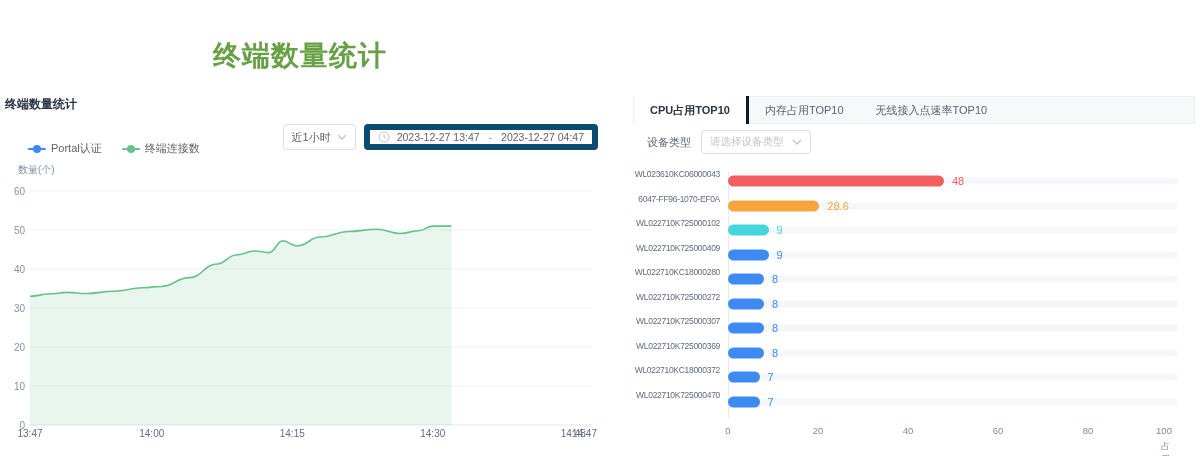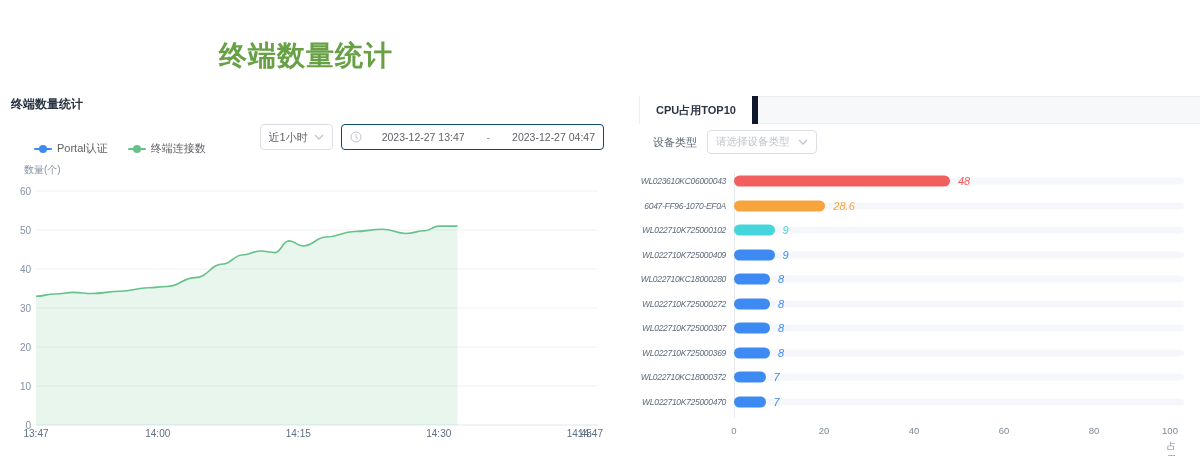--- a/index.html
+++ b/index.html
@@ -1,52 +1,52 @@
 <!DOCTYPE html>
 <html><head>
 <meta charset="utf-8">
 <style>
   html,body{margin:0;padding:0;background:#fff;width:1200px;height:456px;overflow:hidden;
     font-family:"Liberation Sans","DejaVu Sans",sans-serif;}
   .page{position:relative;width:1200px;height:456px;background:#fff;}
-  .panel{position:absolute;top:0;height:456px;margin-left:6px;}
+  .panel{position:absolute;top:0;height:456px;}
   .panel.left{left:0;width:600px;}
   .panel.right{left:633px;width:564px;}
   .big-title{position:absolute;top:18px;left:0;width:100%;text-align:center;
     font-size:28px;font-weight:bold;color:#68a045;letter-spacing:1px;}
   .subheader{position:absolute;left:5px;top:96px;font-size:12px;font-weight:bold;color:#273240;}
   
   .controls{position:absolute;right:2px;top:124px;display:flex;gap:8px;align-items:center;}
   .select{height:26px;border:1px solid #dcdfe6;border-radius:4px;background:#fff;display:flex;
     align-items:center;gap:6px;padding:0 8px;font-size:11px;color:#606266;box-sizing:border-box;cursor:pointer;}
-  .datebox{height:26px;border:1px solid #0c4a6e;border-radius:4px;background:#fff;display:flex;
-    align-items:center;gap:20px;padding:0 8px;font-size:10.5px;color:#606266;box-sizing:border-box;cursor:pointer;}
+  .datebox{height:26px;border:6px solid #0c4a6e;border-radius:4px;background:#fff;display:flex;
+    align-items:center;gap:7px;padding:0 8px;font-size:10.5px;color:#606266;box-sizing:border-box;cursor:pointer;}
   .datebox .sep{color:#909399;padding:0 2px;}
   .chev svg,.clock svg{display:block;}
   
   .legend{position:absolute;left:28px;top:141px;display:flex;gap:20px;align-items:center;}
   .legend-item{display:flex;align-items:center;gap:5px;font-size:11px;color:#606266;cursor:pointer;}
   .lmark{position:relative;width:18px;height:10px;display:inline-block;}
   .lline{position:absolute;left:0;right:0;top:4px;height:2px;border-radius:1px;background:var(--c);}
   .ldot{position:absolute;left:5px;top:1px;width:8px;height:8px;border-radius:50%;background:var(--c);}
   #left-chart{position:absolute;left:0;top:160px;}
   
   .tabbar{position:absolute;left:0;top:96px;width:562px;height:28px;background:#f6f8fa;
     border:1px solid #ebeef2;box-sizing:border-box;display:flex;align-items:stretch;}
   .tab{display:flex;align-items:center;padding:0 16px;font-size:11px;color:#5a6472;cursor:pointer;}
   .tab.active{background:#fff;font-weight:bold;color:#2b3440;
-    border-left:1px solid #ebeef2;border-right:6px solid #0f172a;margin:-1px 0 -1px -1px;}
+    border-left:1px solid #ebeef2;border-right:3px solid #0f172a;margin:-1px 0 -1px -1px;}
   .filter{position:absolute;left:14px;top:130px;display:flex;align-items:center;gap:10px;
     font-size:11px;color:#5a6472;}
   .filter .select{width:110px;height:24px;justify-content:space-between;font-size:10.5px;}
   .filter .placeholder{color:#c0c4cc;}
   
   #bar-chart{position:absolute;left:0;top:169px;width:562px;height:280px;}
   .vaxis{position:absolute;left:95px;top:2px;height:247px;width:1px;background:#e6eaf0;}
-  .brow{display:flex;align-items:center;height:24.5px;position:relative;font-style:italic;}
+  .brow{display:flex;height:24.5px;position:relative;}
   .blabel{width:87px;padding-right:8px;text-align:right;font-size:8.5px;letter-spacing:-0.3px;
     color:#5f6b7c;white-space:nowrap;flex:none;}
   .btrack{position:relative;width:450px;height:100%;flex:none;}
   .tr-bg{position:absolute;left:0;top:50%;transform:translateY(-50%);height:7px;width:100%;
     background:#f5f7fa;border-radius:4px;}
   .bar{position:absolute;left:0;top:50%;transform:translateY(-50%);height:11px;border-radius:6px;cursor:pointer;}
   .bval{position:absolute;top:50%;transform:translateY(-50%);font-size:11px;}
   .xticks span{position:absolute;top:256px;transform:translateX(-50%);font-size:9.5px;color:#7f8996;}
   .xlabel{position:absolute;top:271px;left:545px;transform:translateX(-100%);font-size:9px;color:#7f8996;}
 </style>
@@ -122,20 +122,22 @@
         <text x="597" y="277" text-anchor="end" font-size="10" fill="#5e6d82">14:47</text>
         <path d="M30,136.3C38.515151515151516,136.3 40.21818181818182,133.96 48.733333333333334,133.96C57.24848484848485,133.96 58.95151515151515,132.4 67.46666666666667,132.4C75.98181818181818,132.4 77.68484848484849,133.57 86.2,133.57C98.97272727272727,133.57 101.52727272727273,131.23000000000002 114.3,131.23000000000002C127.07272727272728,131.23000000000002 129.62727272727273,127.72 142.4,127.72C150.9151515151515,127.72 152.61818181818182,126.55000000000001 161.13333333333333,126.55000000000001C173.9060606060606,126.55000000000001 176.46060606060604,117.58000000000001 189.23333333333332,117.58000000000001C202.0060606060606,117.58000000000001 204.56060606060603,103.93 217.33333333333331,103.93C225.84848484848484,103.93 227.55151515151513,94.96000000000001 236.06666666666666,94.96000000000001C244.5818181818182,94.96000000000001 246.28484848484848,91.06 254.8,91.06C261.18636363636364,91.06 262.4636363636364,92.62 268.85,92.62C275.23636363636365,92.62 276.51363636363635,80.91999999999999 282.9,80.91999999999999C289.2863636363636,80.91999999999999 290.56363636363636,85.99000000000001 296.95,85.99000000000001C307.59393939393937,85.99000000000001 309.7227272727273,77.01999999999998 320.3666666666667,77.01999999999998C333.1393939393939,77.01999999999998 335.6939393939394,71.56 348.46666666666664,71.56C361.23939393939395,71.56 363.79393939393935,69.22 376.56666666666666,69.22C387.21060606060604,69.22 389.339393939394,73.50999999999999 399.98333333333335,73.50999999999999C408.49848484848485,73.50999999999999 410.20151515151514,70.78000000000003 418.71666666666664,70.78000000000003C425.10303030303027,70.78000000000003 426.380303030303,66.1 432.76666666666665,66.1C441.28181818181815,66.1 442.9848484848485,66.1 451.5,66.1L451.5,265L30,265Z" fill="rgba(110,196,140,0.15)" stroke="none"></path>
         <path d="M30,136.3C38.515151515151516,136.3 40.21818181818182,133.96 48.733333333333334,133.96C57.24848484848485,133.96 58.95151515151515,132.4 67.46666666666667,132.4C75.98181818181818,132.4 77.68484848484849,133.57 86.2,133.57C98.97272727272727,133.57 101.52727272727273,131.23000000000002 114.3,131.23000000000002C127.07272727272728,131.23000000000002 129.62727272727273,127.72 142.4,127.72C150.9151515151515,127.72 152.61818181818182,126.55000000000001 161.13333333333333,126.55000000000001C173.9060606060606,126.55000000000001 176.46060606060604,117.58000000000001 189.23333333333332,117.58000000000001C202.0060606060606,117.58000000000001 204.56060606060603,103.93 217.33333333333331,103.93C225.84848484848484,103.93 227.55151515151513,94.96000000000001 236.06666666666666,94.96000000000001C244.5818181818182,94.96000000000001 246.28484848484848,91.06 254.8,91.06C261.18636363636364,91.06 262.4636363636364,92.62 268.85,92.62C275.23636363636365,92.62 276.51363636363635,80.91999999999999 282.9,80.91999999999999C289.2863636363636,80.91999999999999 290.56363636363636,85.99000000000001 296.95,85.99000000000001C307.59393939393937,85.99000000000001 309.7227272727273,77.01999999999998 320.3666666666667,77.01999999999998C333.1393939393939,77.01999999999998 335.6939393939394,71.56 348.46666666666664,71.56C361.23939393939395,71.56 363.79393939393935,69.22 376.56666666666666,69.22C387.21060606060604,69.22 389.339393939394,73.50999999999999 399.98333333333335,73.50999999999999C408.49848484848485,73.50999999999999 410.20151515151514,70.78000000000003 418.71666666666664,70.78000000000003C425.10303030303027,70.78000000000003 426.380303030303,66.1 432.76666666666665,66.1C441.28181818181815,66.1 442.9848484848485,66.1 451.5,66.1" fill="none" stroke="#66c28a" stroke-width="1.6"></path>
       </svg>
   </section>
 
   <section class="panel right">
 
     <div class="tabbar" id="tabs">
         <div class="tab active">CPU占用TOP10</div>
+        <div class="tab">内存占用TOP10</div>
+        <div class="tab">无线接入点速率TOP10</div>
       </div>
 
     <div class="filter">
       <span>设备类型</span>
       <div class="select">
         <span class="placeholder">请选择设备类型</span>
         <span class="chev">
           <svg width="10" height="6" viewBox="0 0 10 6">
               <polyline points="1,1 5,5 9,1" fill="none" stroke="#c0c4cc" stroke-width="1.3"></polyline>
             </svg>

